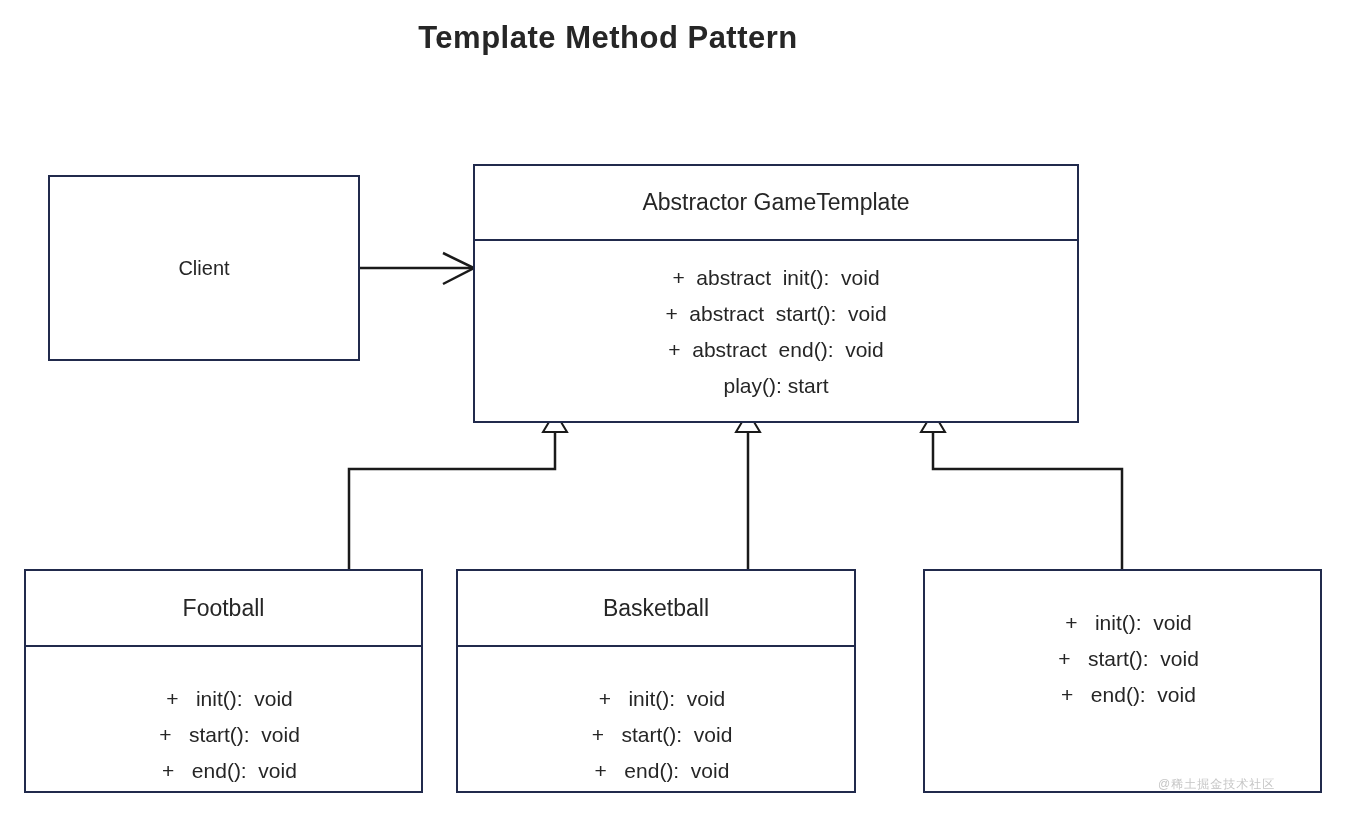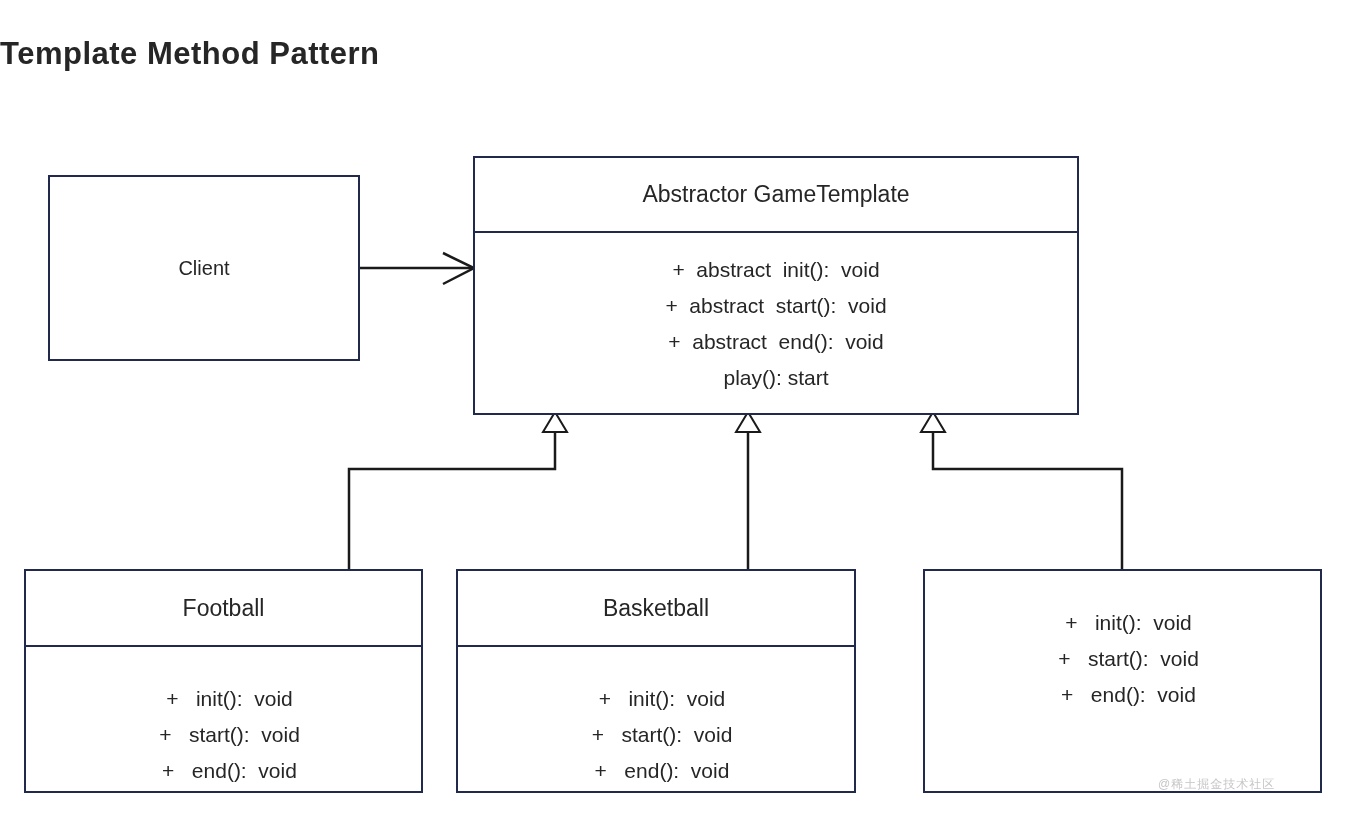--- a/index.html
+++ b/index.html
@@ -12,23 +12,23 @@
     position: relative;
     width: 1350px;
     height: 818px;
     background: #ffffff;
     overflow: hidden;
     color: #1f1f1f;
   }
   .diagram-title {
     position: absolute;
     left: 0;
-    top: 36px;
+    top: 20px;
     width: 1216px;
-    text-align: left;
+    text-align: center;
     font-size: 31px;
     font-weight: 600;
     color: #262626;
     letter-spacing: 0.5px;
   }
   .connector-layer {
     position: absolute;
     left: 0;
     top: 0;
     width: 1350px;
@@ -67,21 +67,21 @@
     left: 48px;
     top: 175px;
     width: 312px;
     height: 186px;
     display: flex;
     align-items: center;
     justify-content: center;
     font-size: 20px;
     color: #262626;
   }
-  .template-box { left: 473px; top: 156px; width: 606px; height: 259px; }
+  .template-box { left: 473px; top: 164px; width: 606px; height: 259px; }
   .template-box .uml-header { height: 75px; }
   .template-box .uml-body   { height: 182px; border-radius: 26px; }
   .sub-box { top: 569px; height: 224px; }
   .sub-box .uml-header { height: 76px; }
   .sub-box .uml-body   { height: 176px; margin-left: 12px; }
   .box-football   { left: 24px;  width: 399px; }
   .box-basketball { left: 456px; width: 400px; }
   .box-tennis     { left: 923px; width: 399px; }
   .watermark {
     position: absolute;

